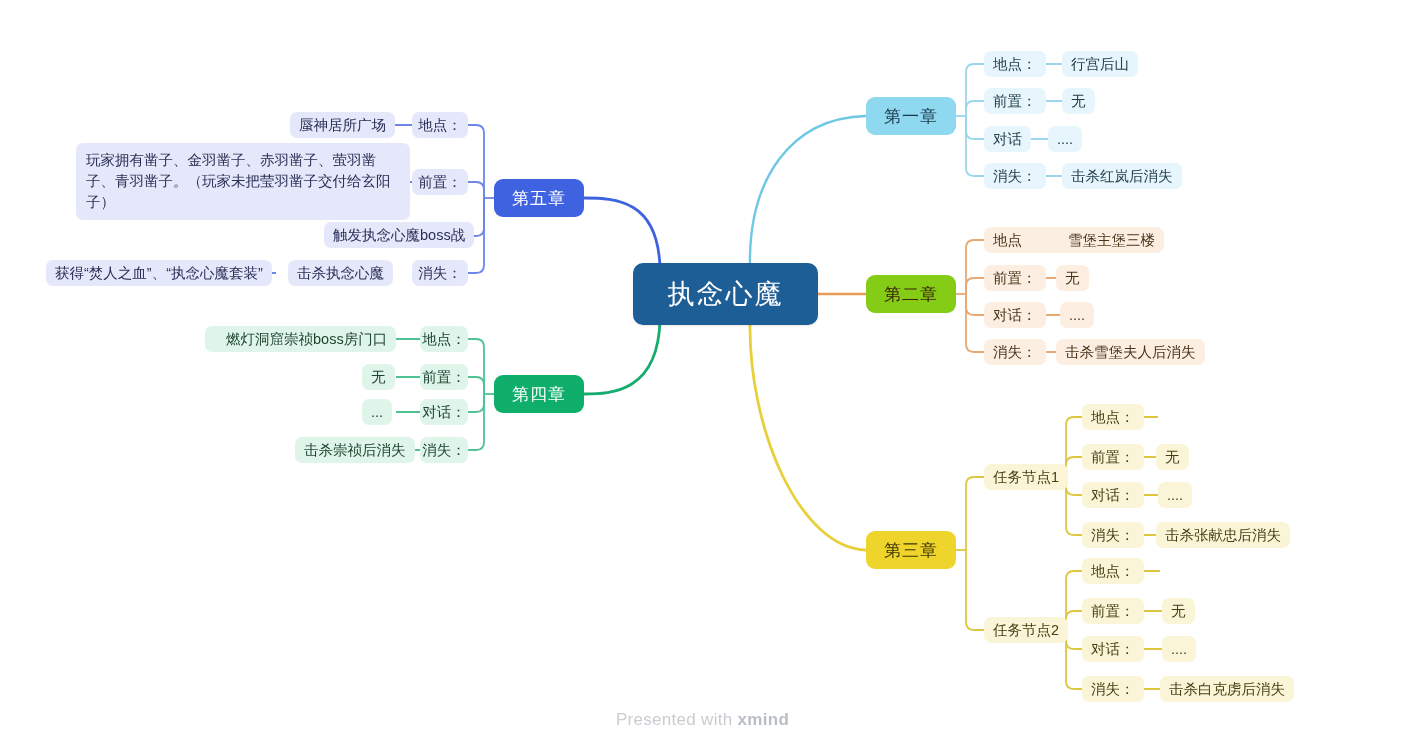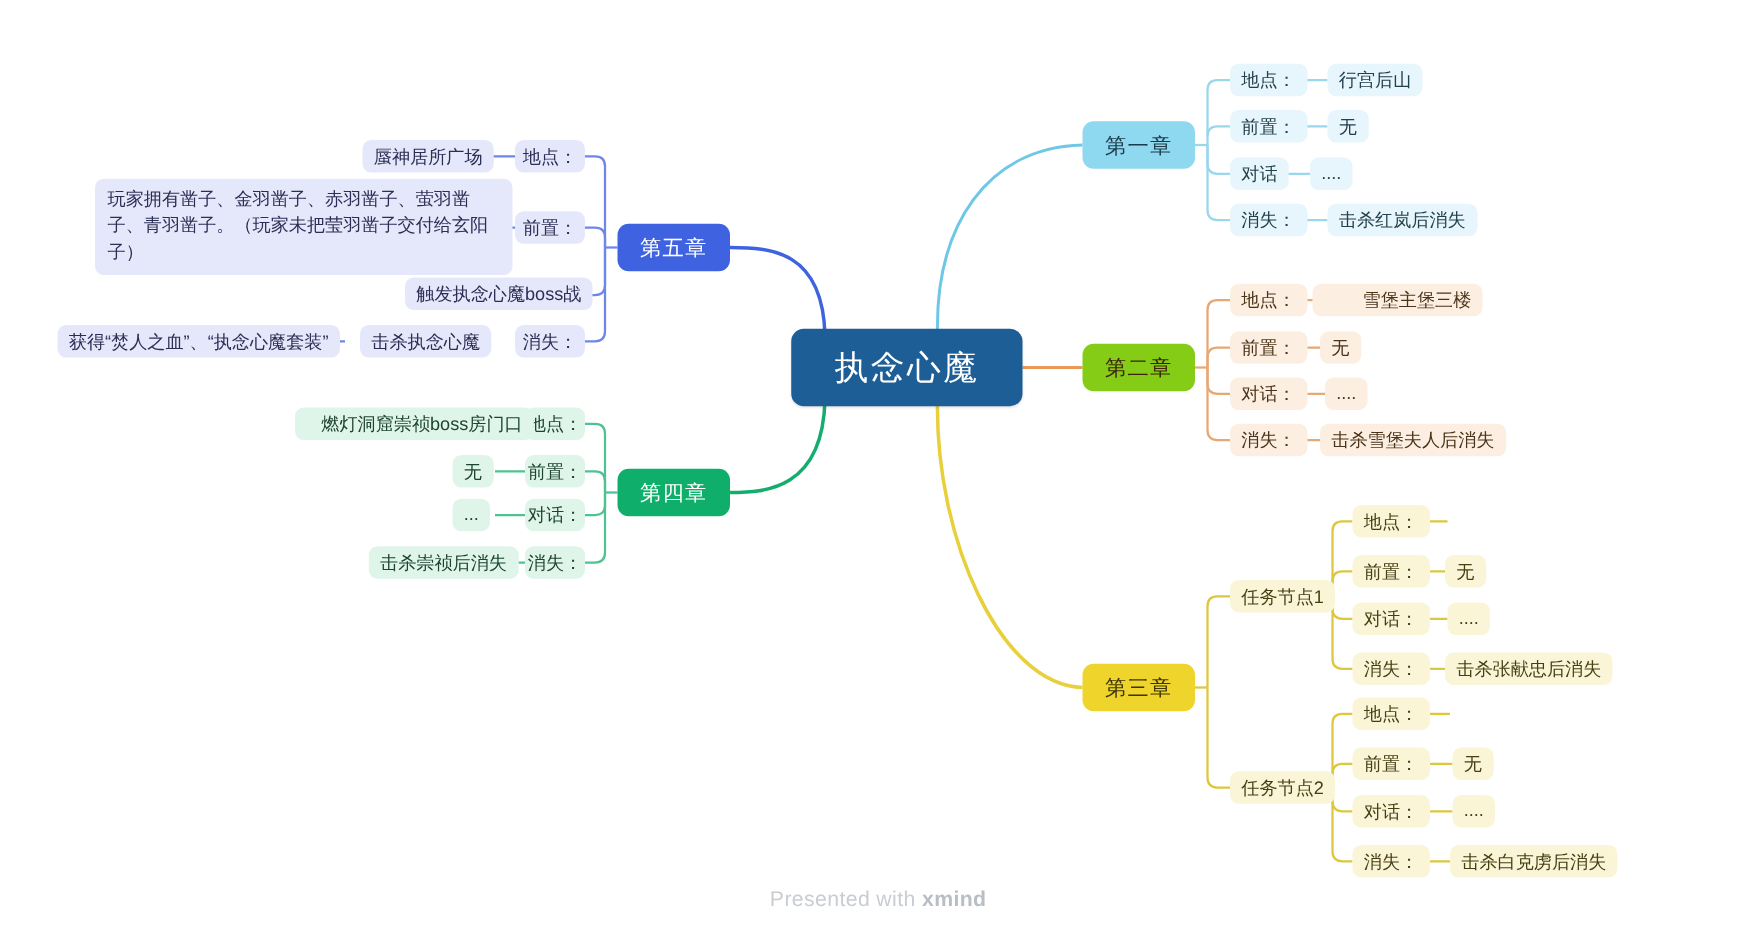--- a/index.html
+++ b/index.html
@@ -197,21 +197,21 @@
     <span>击杀红岚后消失</span>
   </div>
 
   <div class="node chapter ch2" style="left:866px; top:275px; width:90px;">
     <span>第二章</span>
   </div>
 
   <div class="node chip c-orange" style="left:984px; top:227px;">
     <span>地点：</span>
   </div>
-  <div class="node chip c-orange" style="left:1050px; top:227px;padding-left:40px;">
+  <div class="node chip c-orange" style="left:1028px; top:227px;padding-left:40px;">
     <span>雪堡主堡三楼</span>
   </div>
 
   <div class="node chip c-orange" style="left:984px; top:265px;">
     <span>前置：</span>
   </div>
   <div class="node chip c-orange" style="left:1056px; top:265px;">
     <span>无</span>
   </div>
 
@@ -283,21 +283,21 @@
     <span>击杀白克虏后消失</span>
   </div>
 
   <div class="node chapter ch4" style="left:494px; top:375px; width:90px;">
     <span>第四章</span>
   </div>
 
   <div class="node chip c-green left" style="left:420px; top:326px; width:48px; justify-content:center;">
     <span>地点：</span>
   </div>
-  <div class="node chip c-green left" style="left:236px; top:326px;padding-left:21px;">
+  <div class="node chip c-green left" style="left:205px; top:326px;padding-left:21px;">
     <span>燃灯洞窟崇祯boss房门口</span>
   </div>
 
   <div class="node chip c-green left" style="left:420px; top:364px; width:48px; justify-content:center;">
     <span>前置：</span>
   </div>
   <div class="node chip c-green left" style="left:362px; top:364px;">
     <span>无</span>
   </div>
 

